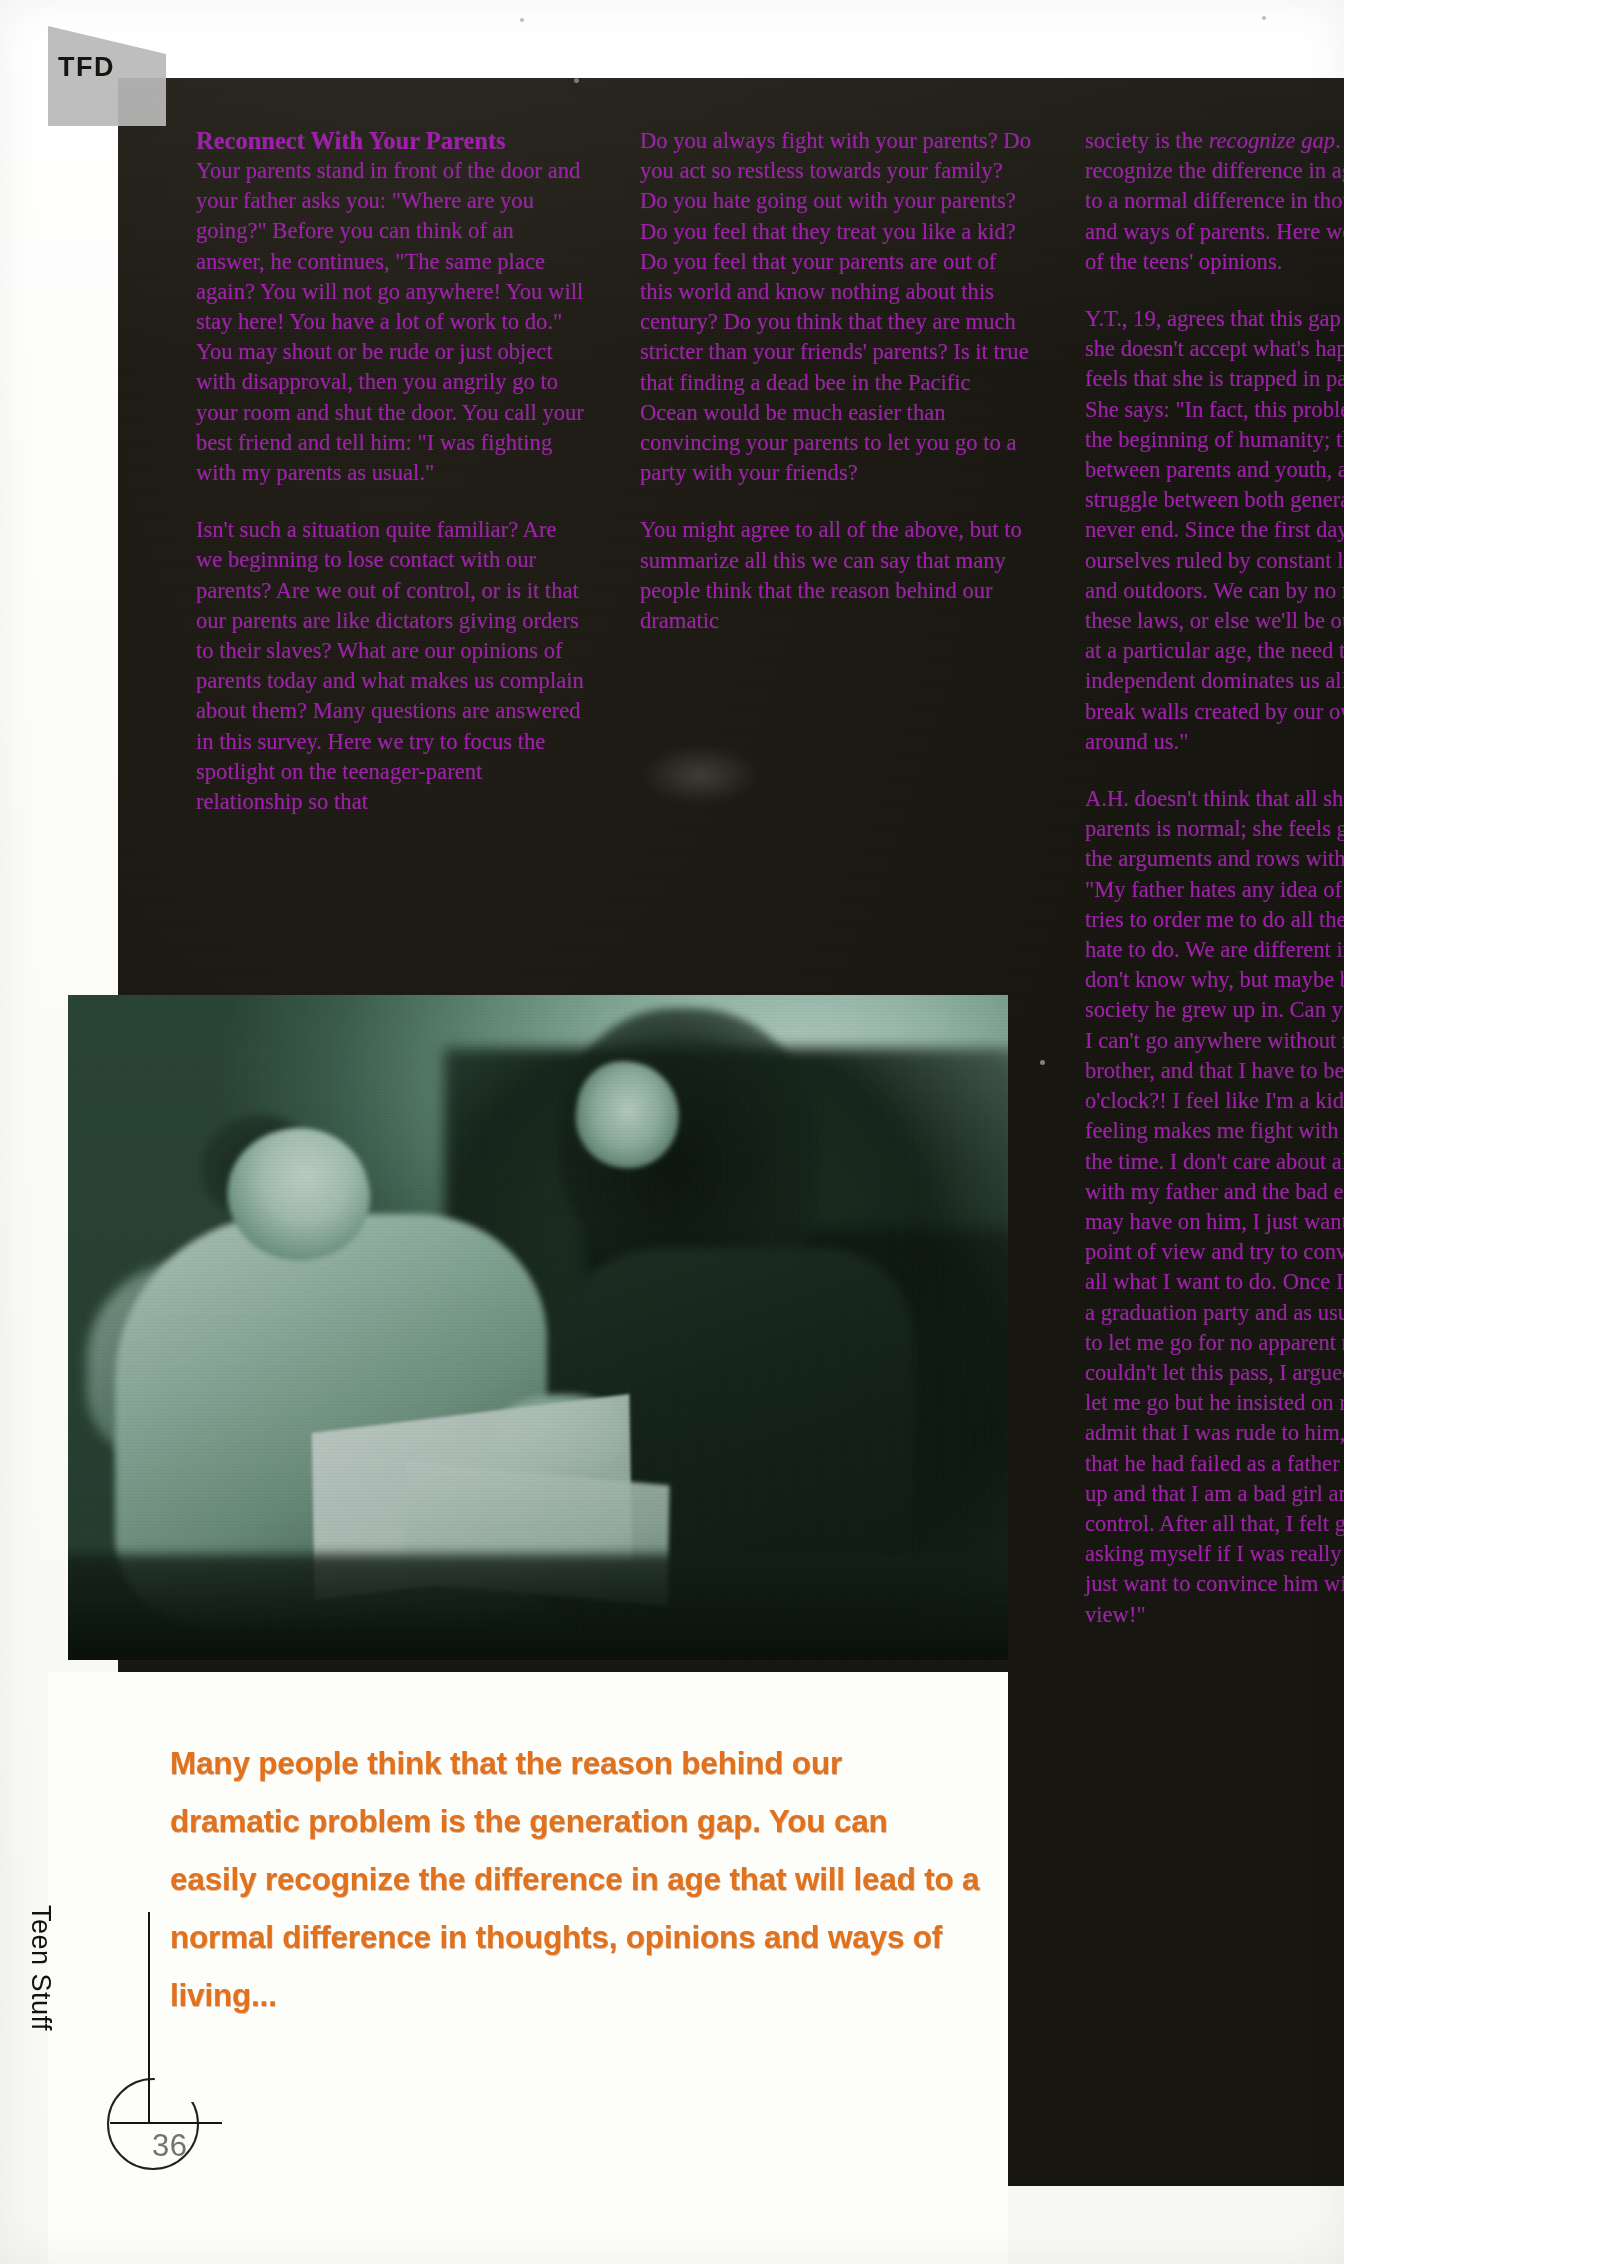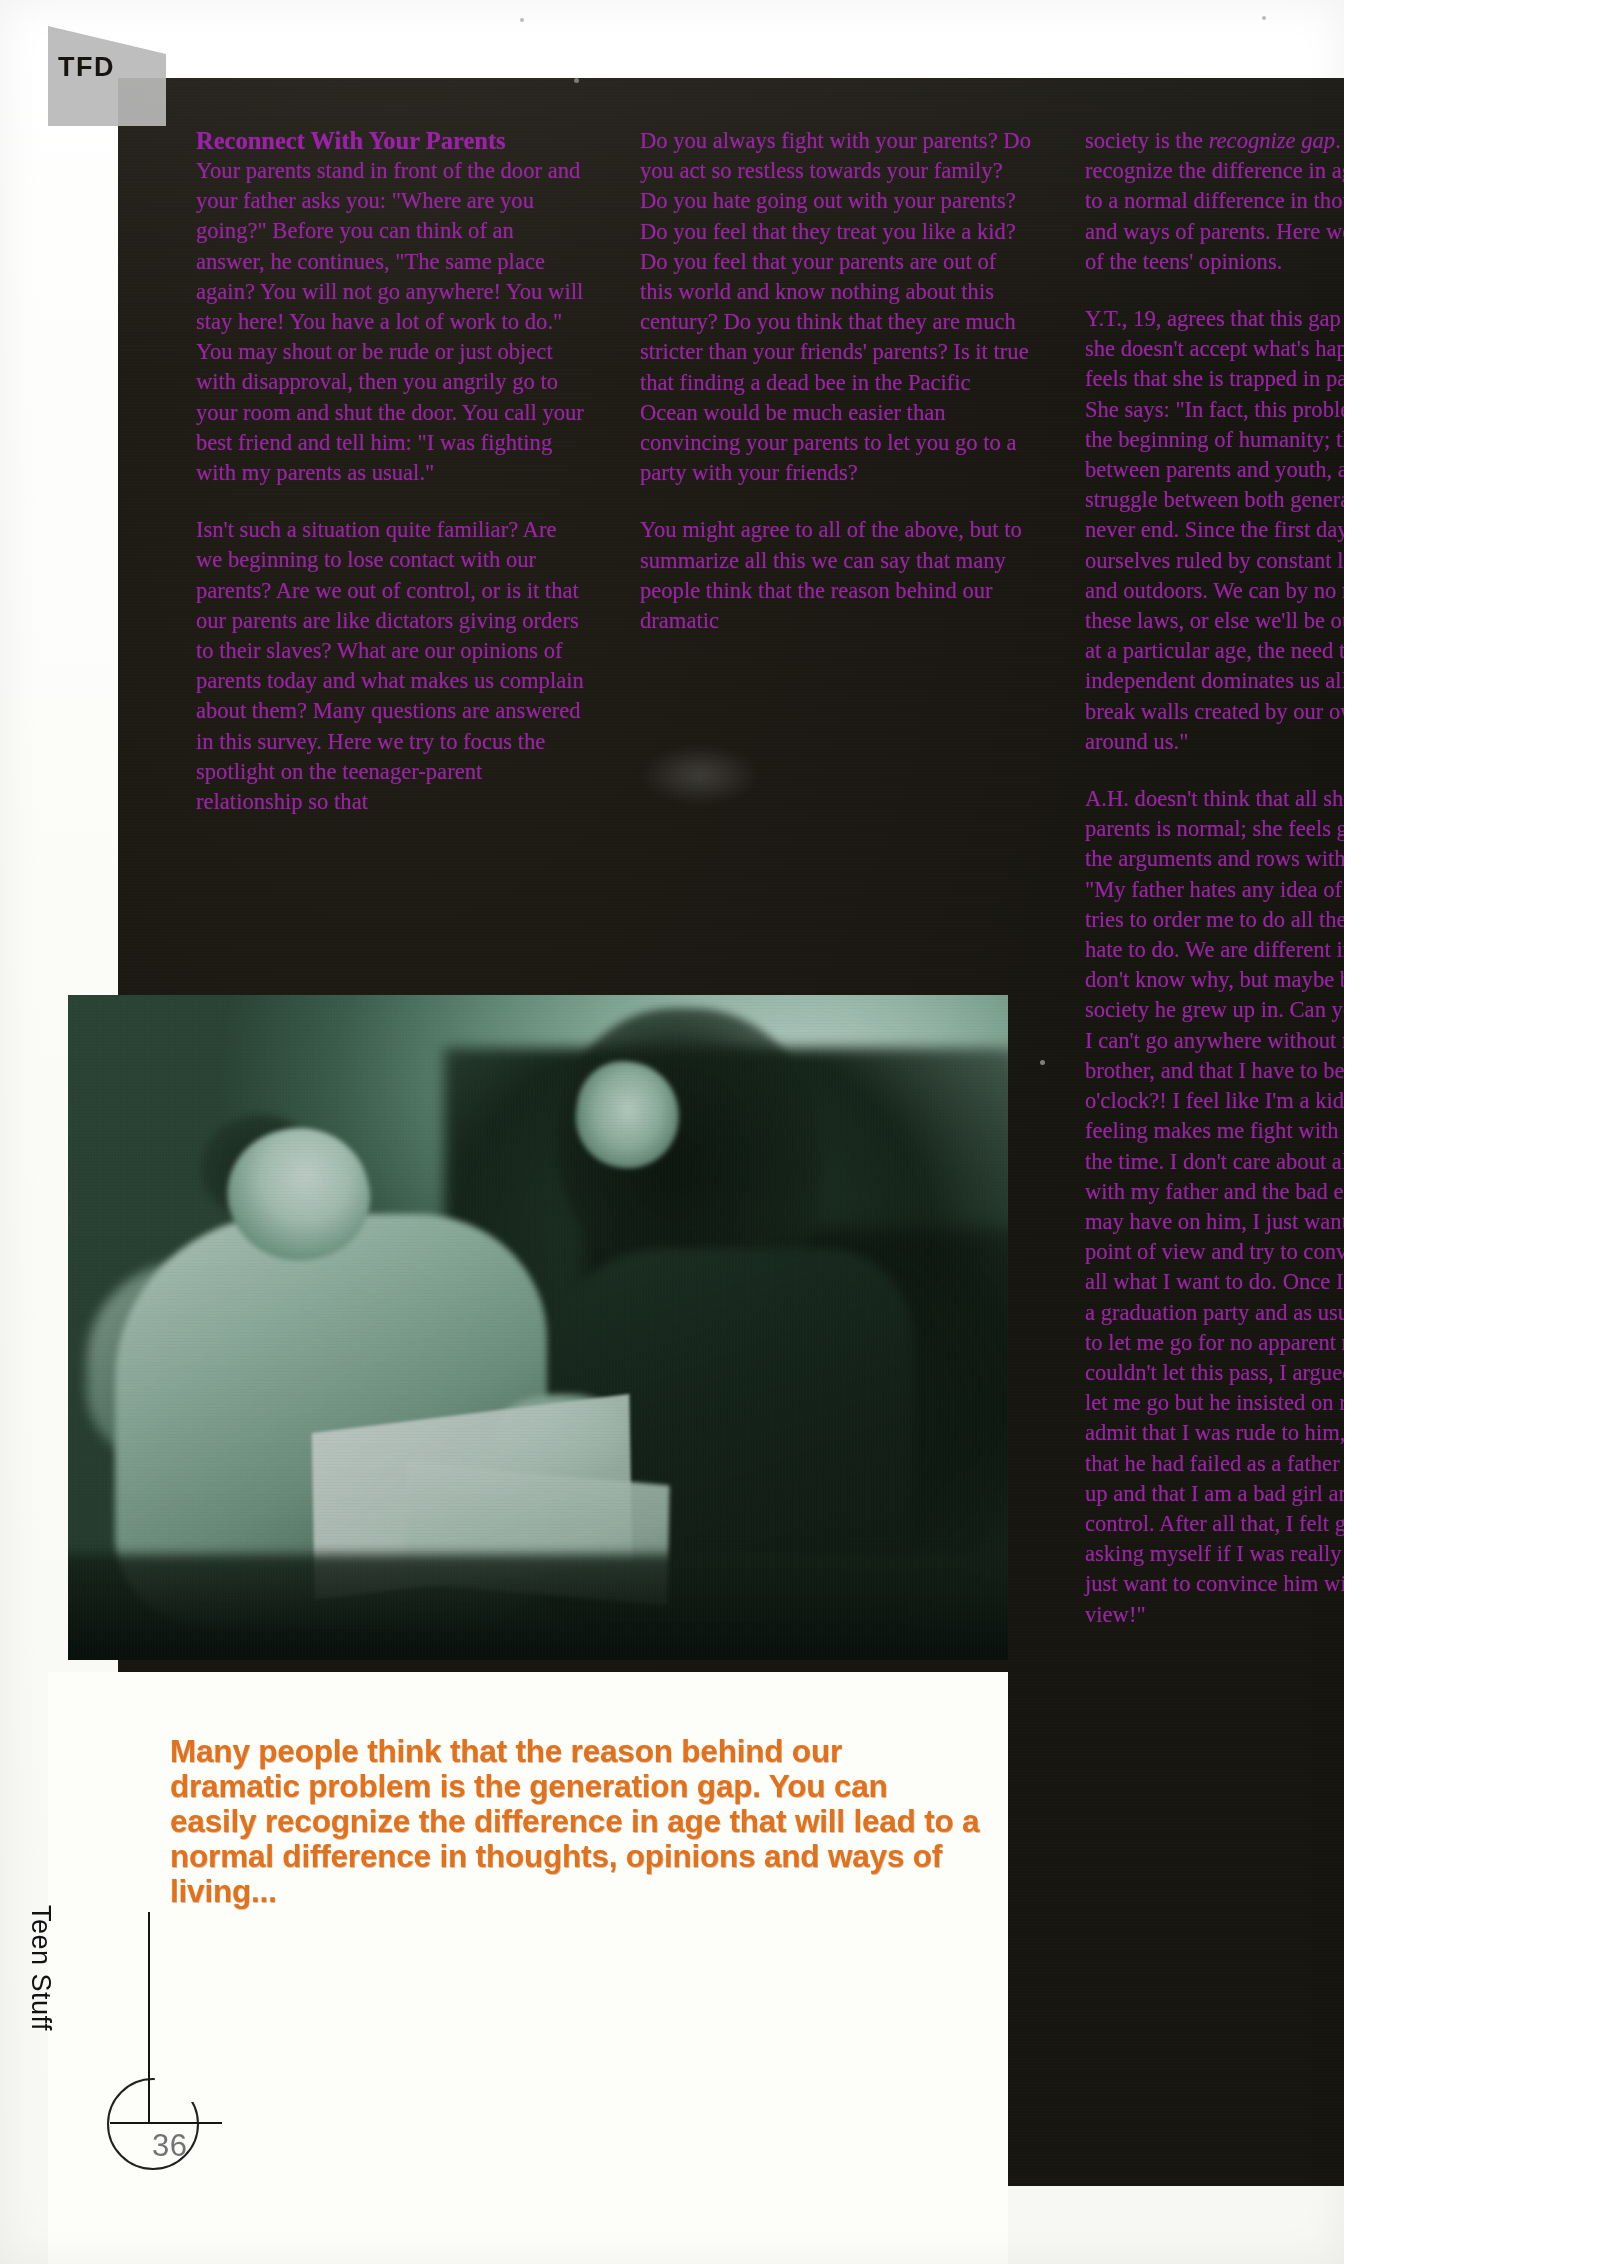--- a/index.html
+++ b/index.html
@@ -274,21 +274,21 @@
     overflow: hidden;
   }
   .quote-text {
     position: absolute;
     left: 122px;
     top: 62px;
     width: 810px;
     font-family: "Liberation Sans", sans-serif;
     font-weight: bold;
     font-size: 31.5px;
-    line-height: 35px;
+    line-height: 58px;
     letter-spacing: -0.2px;
     color: #e2711d;
     text-shadow:
       0.6px 0.6px 0 rgba(150,70,10,.35),
       -0.4px -0.4px 0 rgba(255,190,120,.25);
   }
 
   
   .teen-stuff {
     position: absolute;

